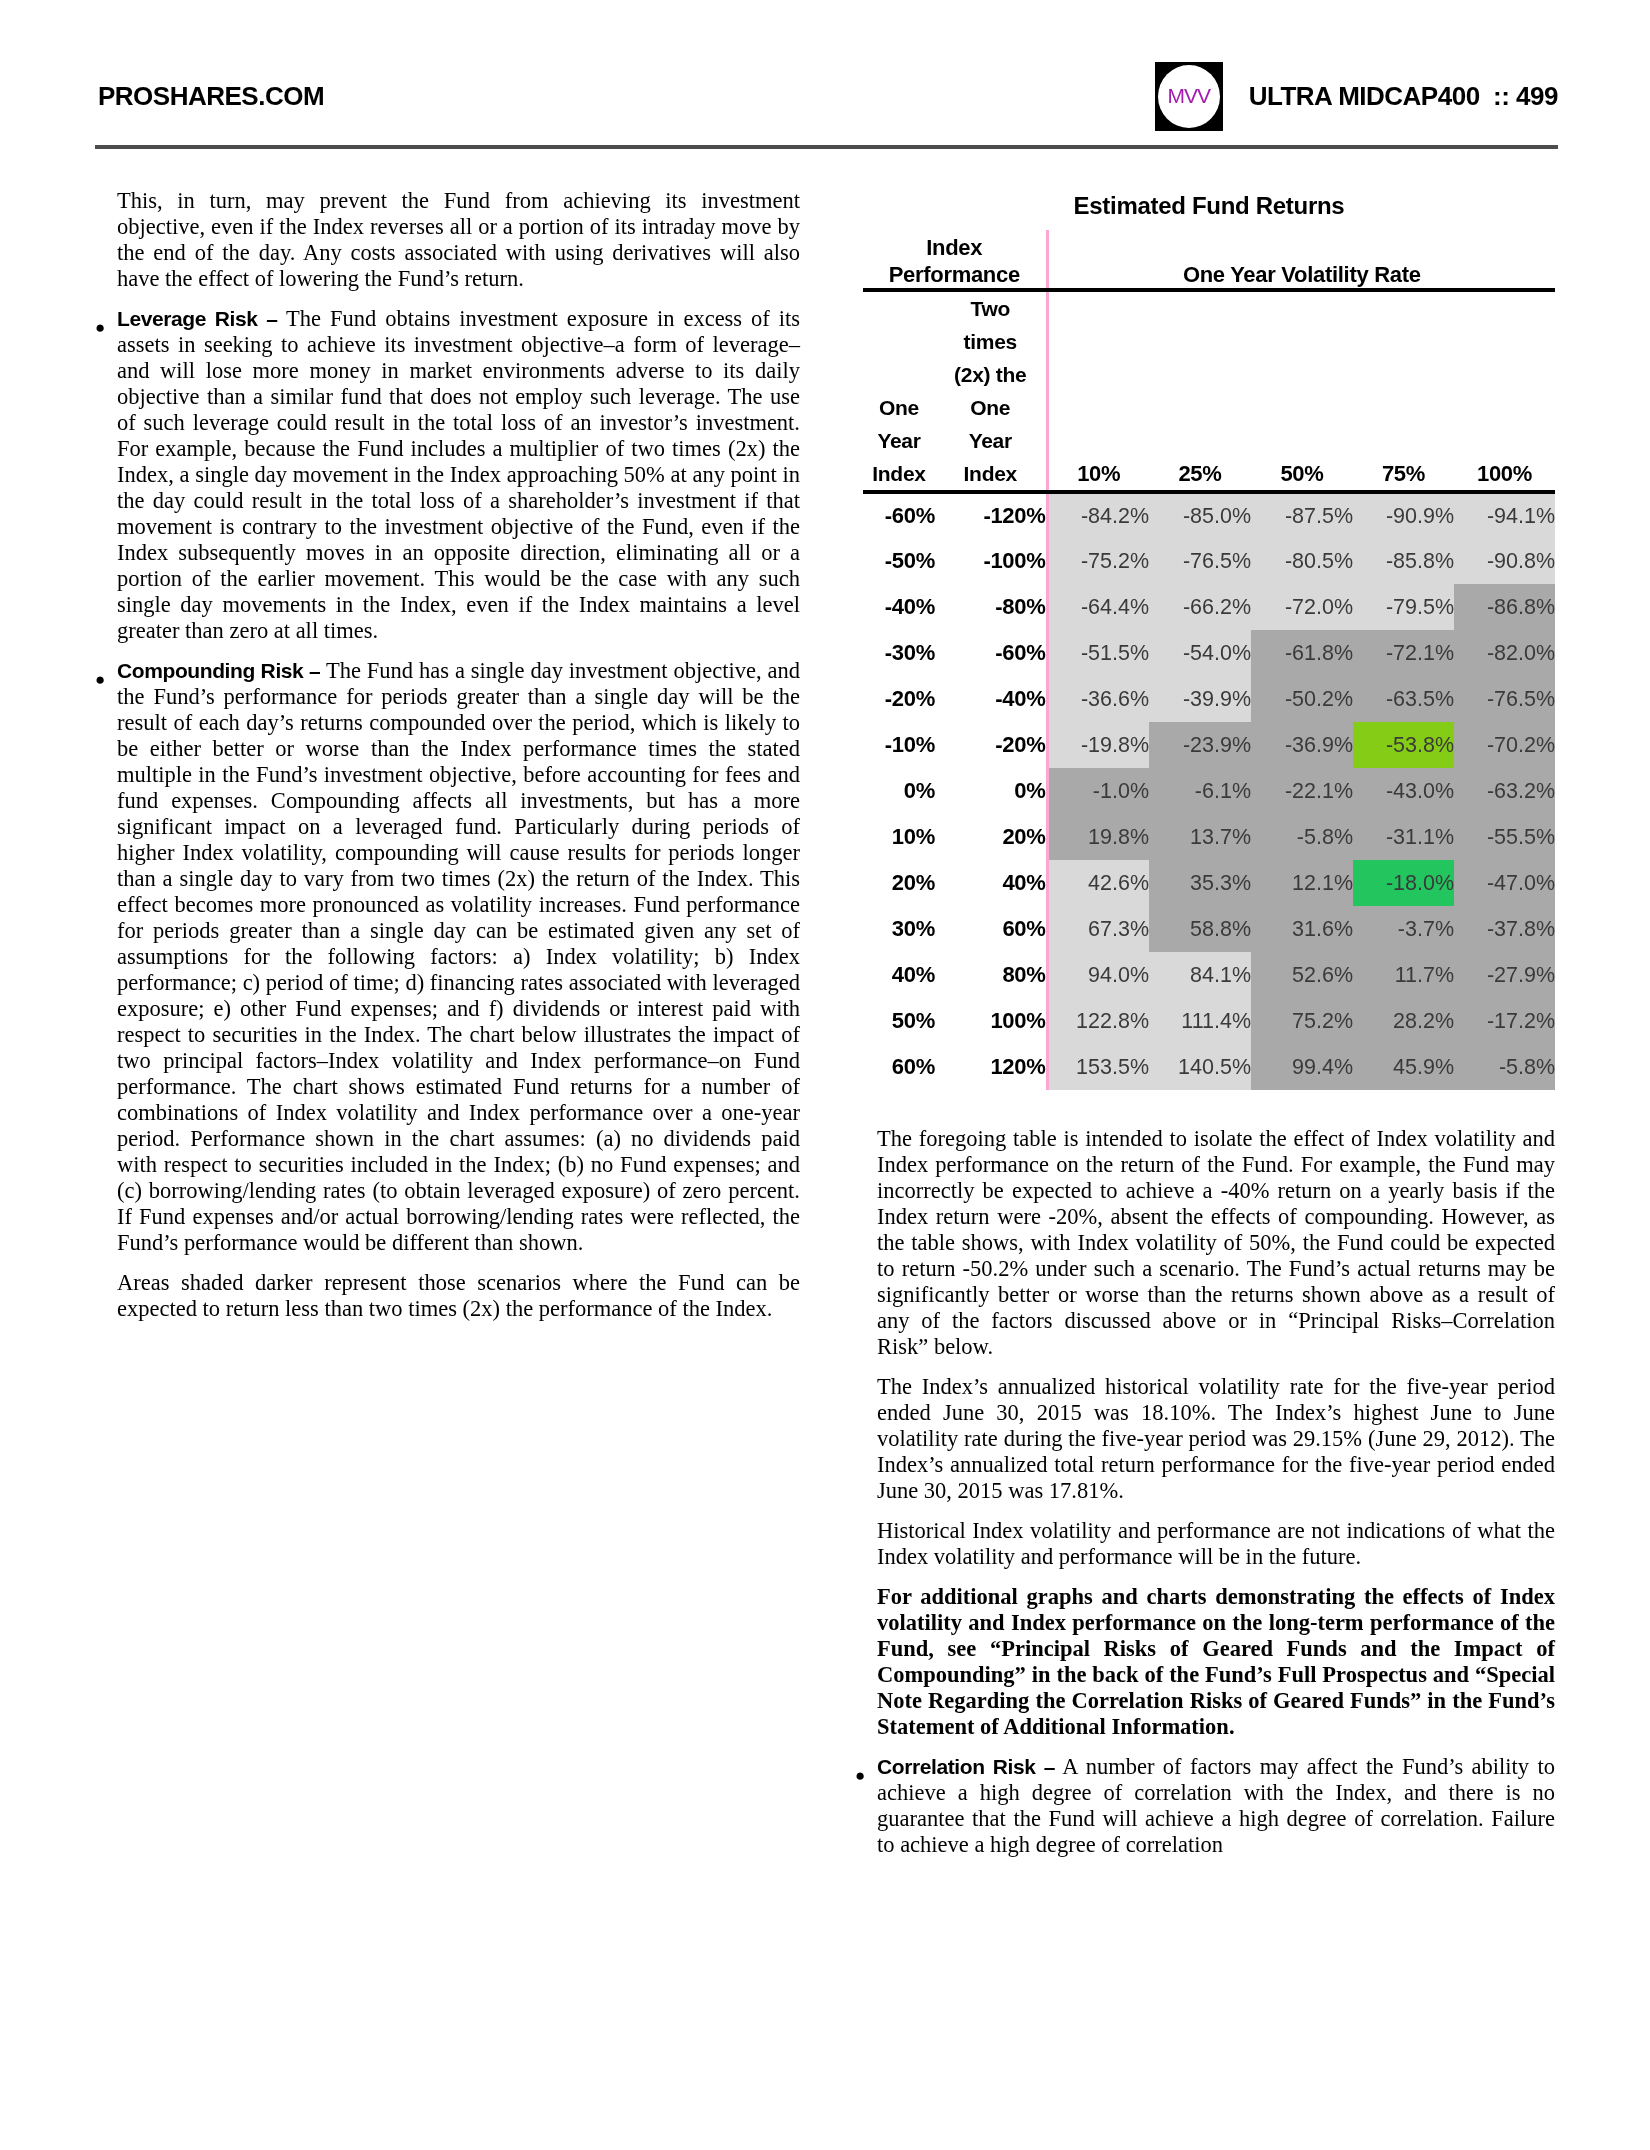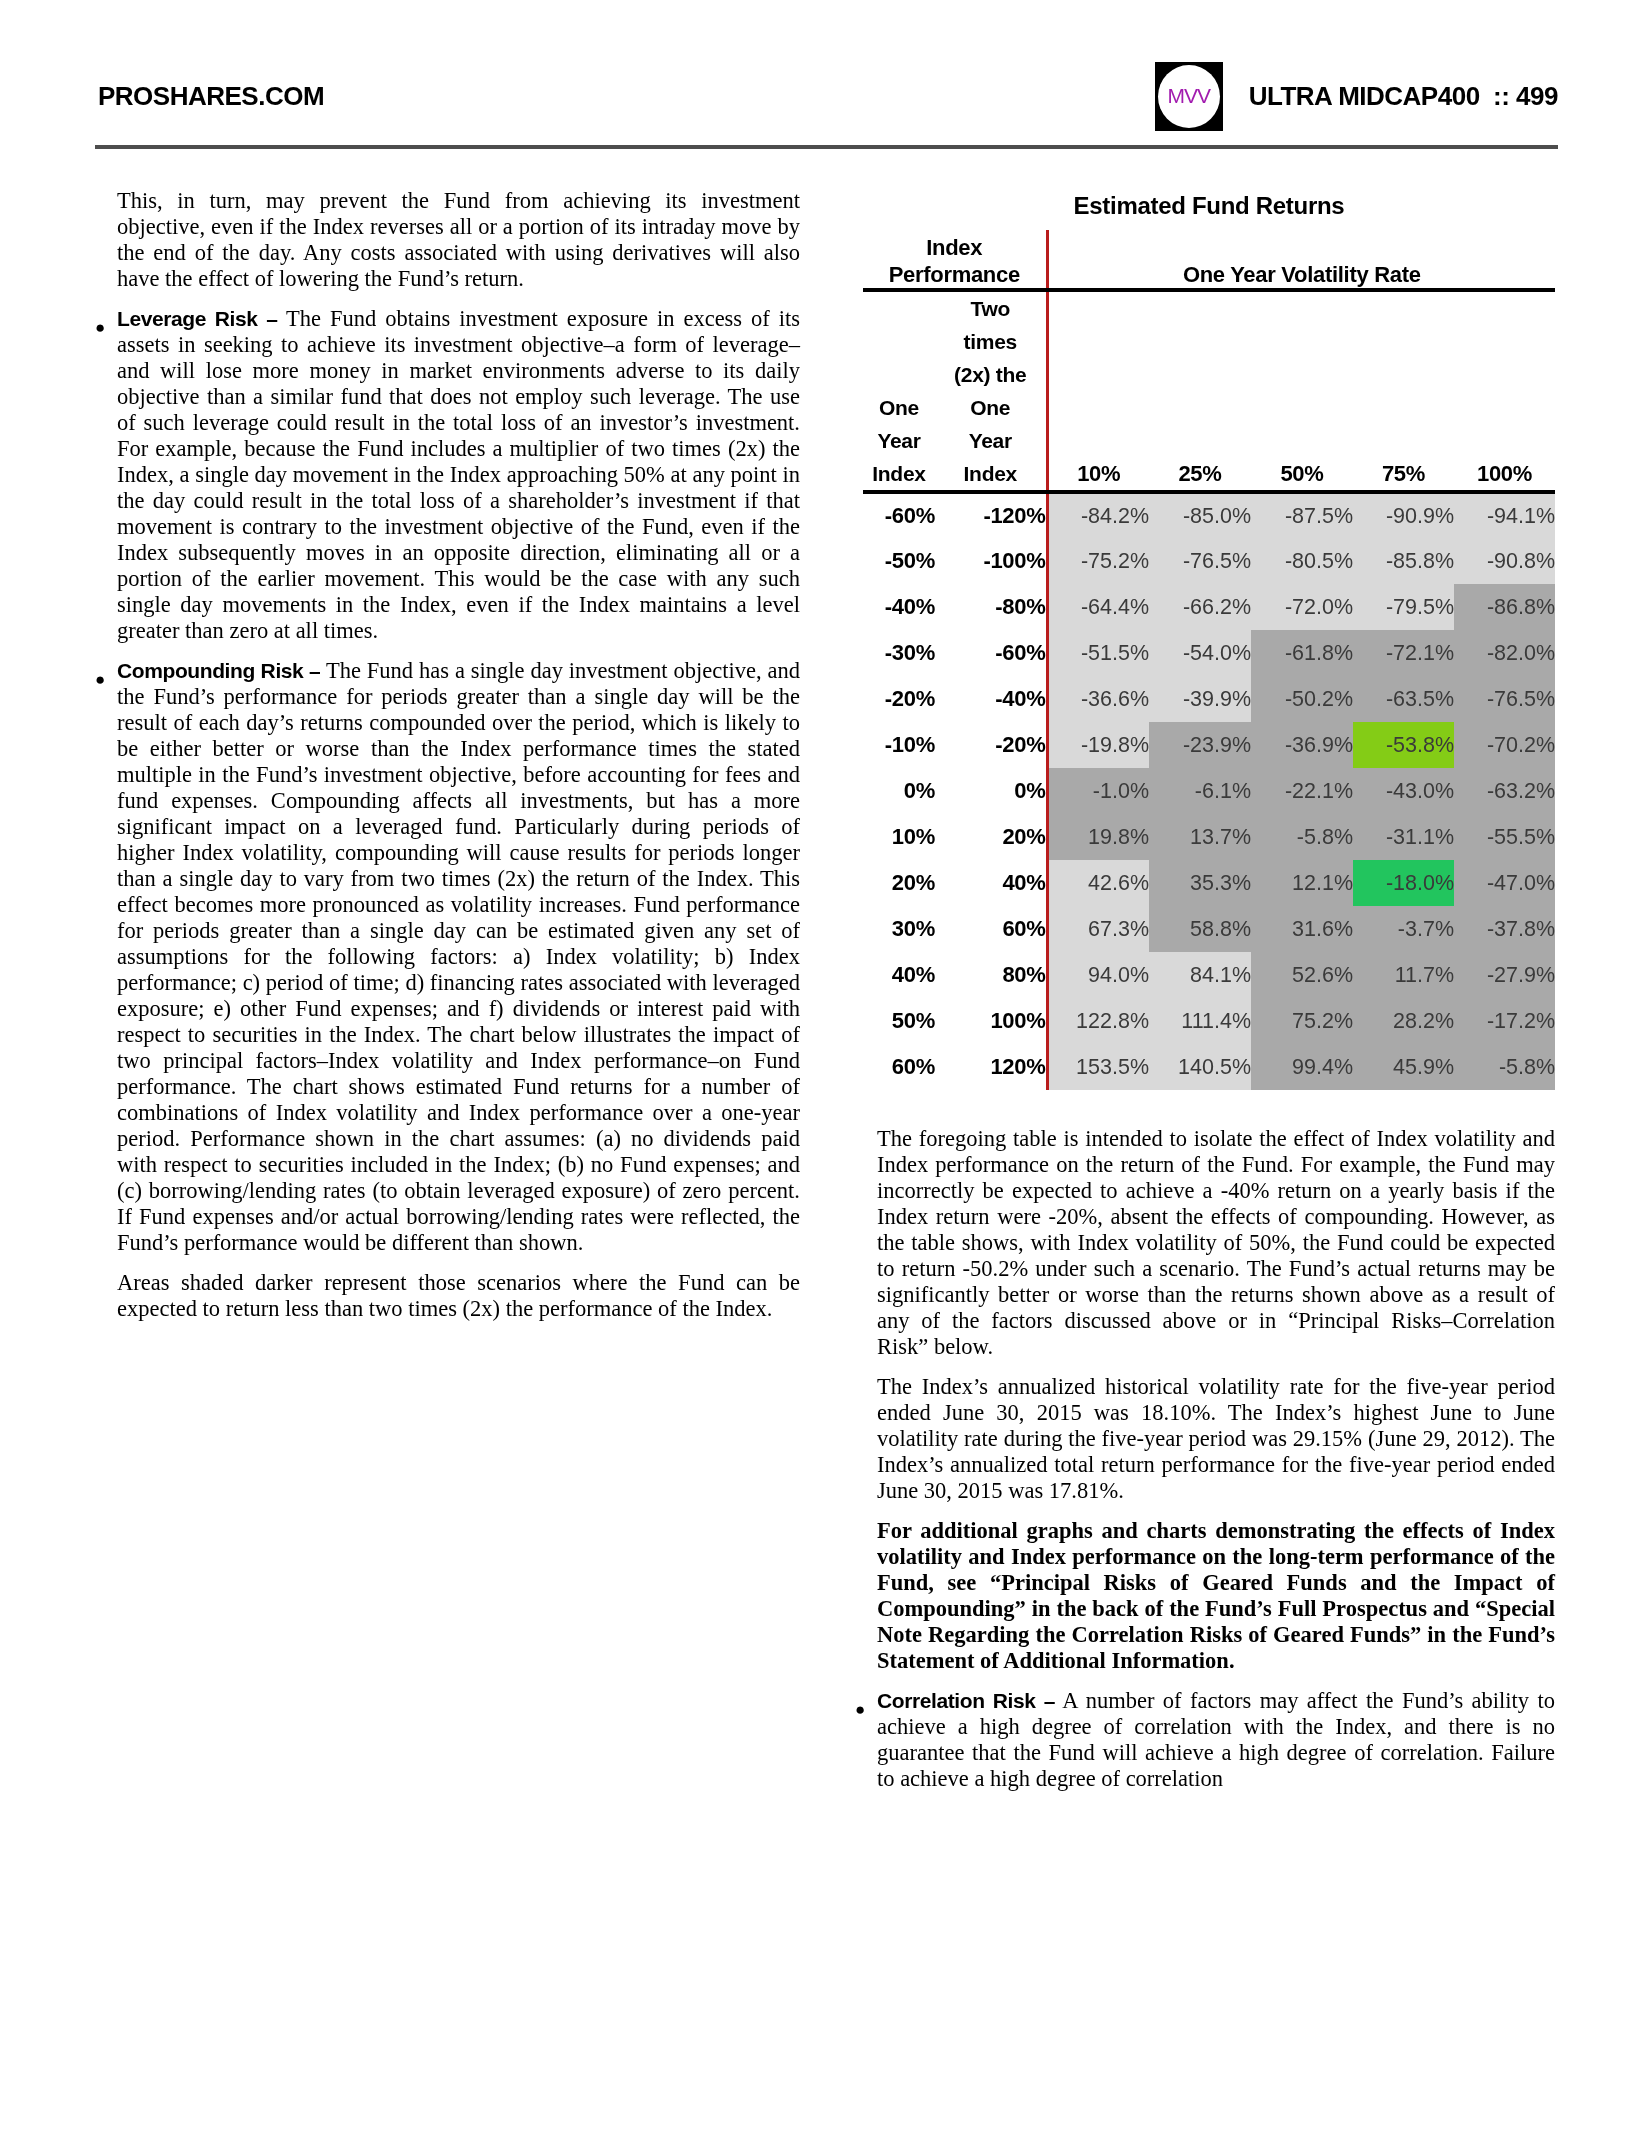--- a/index.html
+++ b/index.html
@@ -76,21 +76,21 @@
     font-size:22px;font-weight:bold;text-align:center;vertical-align:bottom;
     border-bottom:4px solid #000;padding-bottom:6px;letter-spacing:-0.3px;
     white-space:pre-line;line-height:27px;height:58px;
   }
   th.sub{
     font-size:21px;font-weight:bold;text-align:center;vertical-align:bottom;
     border-bottom:4px solid #000;padding-bottom:8px;letter-spacing:-0.3px;
     white-space:pre-line;line-height:33px;height:166px;
   }
   th.sub.vol{text-align:center;font-size:22px;}
-  .vline{border-left:3px solid #b91c1c;}
+  .vline{border-left:3px solid #f9a8d4;}
   td.rowlabel{
     font-size:22px;font-weight:bold;text-align:right;padding-right:20px;
     letter-spacing:-0.3px;background:#fff;
   }
   td.val{
     font-size:21.5px;color:#3a3a3a;text-align:right;padding-right:16px;
     font-weight:normal;
   }
   tbody tr{height:46px;}
 </style>
@@ -280,20 +280,21 @@
               <td class="val" style="background: rgb(169, 169, 169);">99.4%</td>
               <td class="val" style="background: rgb(169, 169, 169);">45.9%</td>
               <td class="val" style="background: rgb(169, 169, 169);">-5.8%</td>
             </tr>
           </tbody>
       </table>
     </div>
 
     <p class="body">The foregoing table is intended to isolate the effect of Index volatility and Index performance on the return of the Fund. For example, the Fund may incorrectly be expected to achieve a -40% return on a yearly basis if the Index return were -20%, absent the effects of compounding. However, as the table shows, with Index volatility of 50%, the Fund could be expected to return -50.2% under such a scenario. The Fund’s actual returns may be significantly better or worse than the returns shown above as a result of any of the factors discussed above or in “Principal Risks–Correlation Risk” below.</p>
     <p class="body">The Index’s annualized historical volatility rate for the five-year period ended June 30, 2015 was 18.10%. The Index’s highest June to June volatility rate during the five-year period was 29.15% (June 29, 2012). The Index’s annualized total return performance for the five-year period ended June 30, 2015 was 17.81%.</p>
+    <p class="body">Historical Index volatility and performance are not indications of what the Index volatility and performance will be in the future.</p>
     <p class="body bold-note">For additional graphs and charts demonstrating the effects of Index volatility and Index performance on the long-term performance of the Fund, see “Principal Risks of Geared Funds and the Impact of Compounding” in the back of the Fund’s Full Prospectus and “Special Note Regarding the Correlation Risks of Geared Funds” in the Fund’s Statement of Additional Information.</p>
 
     <div class="bullet">
       <span class="marker">●</span>
       <p class="btext"><b class="blabel">Correlation Risk –</b> <span>A number of factors may affect the Fund’s ability to achieve a high degree of correlation with the Index, and there is no guarantee that the Fund will achieve a high degree of correlation. Failure to achieve a high degree of correlation</span></p>
     </div>
 
   </div>
 </div>
 

